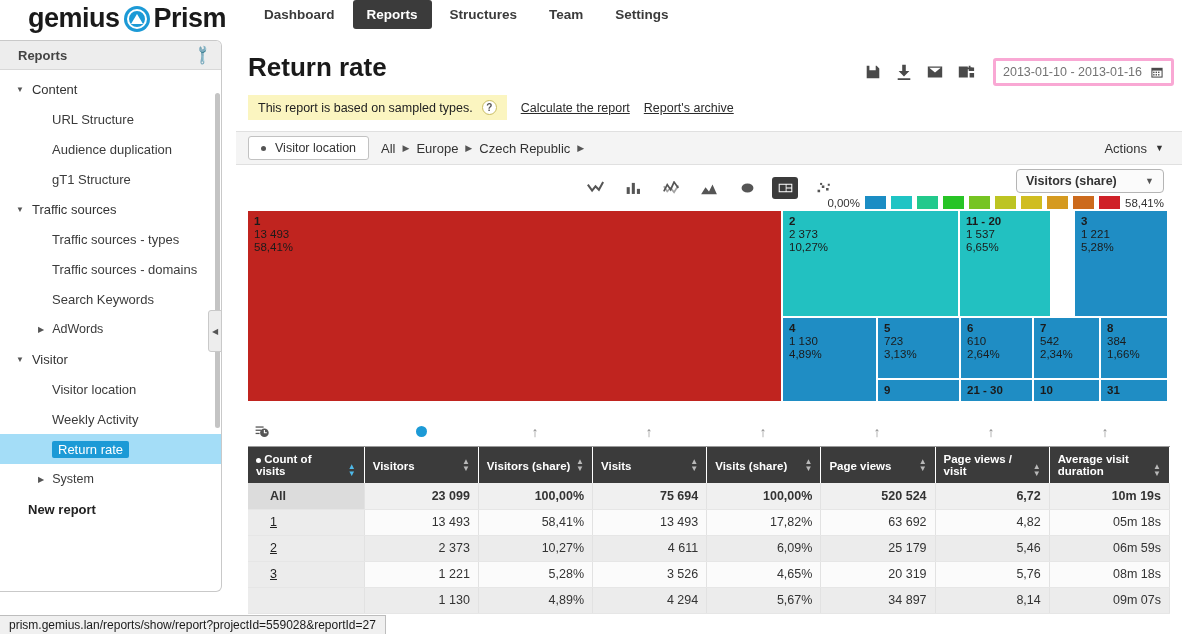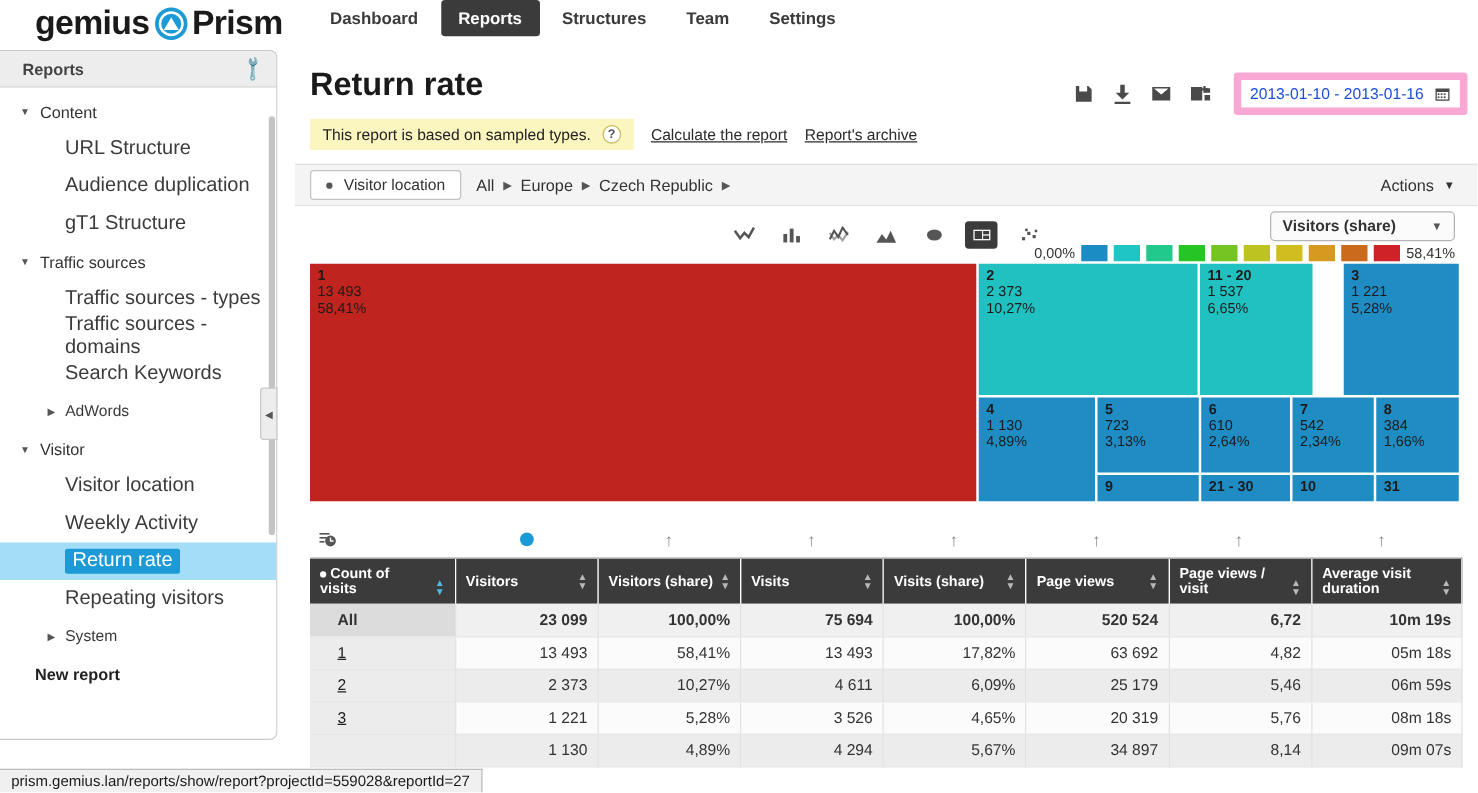--- a/index.html
+++ b/index.html
@@ -46,21 +46,21 @@
   }
   .side-head {
     background:#ededed; border-bottom:1px solid #d8d8d8;
     padding:6px 10px 6px 18px; font-weight:bold; font-size:13px; color:#444;
     display:flex; justify-content:space-between; align-items:center;
   }
   .wrench { color:#7d7d7d; font-size:14px; transform:rotate(45deg); }
   .side-list { padding-top:4px; }
   .s-row { display:flex; align-items:center; height:30px; padding-left:16px; cursor:pointer; }
   .s-row.group { font-size:13px; color:#333; }
-  .s-row.child { padding-left:52px; font-size:16px; color:#3b3b3b; }
+  .s-row.child { padding-left:52px; font-size:13px; color:#3b3b3b; }
   .s-row.sub { padding-left:38px; font-size:12.5px; color:#3b3b3b; }
   .s-row.newrep { font-weight:bold; color:#222; padding-left:28px; }
   .s-row.selected { background:#a4ddf7; }
   .s-row.selected .lbl { background:#1c9ad6; color:#fff; padding:1px 6px; border-radius:2px; }
   .caret-d { font-size:8px; color:#555; margin-right:8px; }
   .caret-r { font-size:8px; color:#555; margin-right:8px; }
   #sb-handle {
     position:absolute; left:208px; top:310px; width:14px; height:42px;
     background:#ededed; border:1px solid #c9c9c9; border-radius:3px 0 0 3px;
     font-size:8px; color:#555; display:flex; align-items:center; justify-content:center;
@@ -70,22 +70,22 @@
     background:#c4c4c4; border-radius:3px;
   }
 
   
   #main { position:absolute; left:236px; top:40px; right:0; bottom:0; }
   #title { font-size:26px; font-weight:bold; color:#1a1a1a; padding:12px 0 0 12px; }
 
   #hdr-icons { position:absolute; right:8px; top:18px; display:flex; align-items:center; gap:13px; }
   .hicon { width:18px; height:18px; color:#4a4a4a; }
   .daterange {
-    display:flex; align-items:center; gap:8px; border:6px solid #f9a8d4; border-radius:3px;
-    background:#fff; padding:4px 7px; font-size:12.5px; color:#1d4ed8; margin-left:5px;
+    display:flex; align-items:center; gap:8px; border:3px solid #f9a8d4; border-radius:3px;
+    background:#fff; padding:4px 7px; font-size:12.5px; color:#737373; margin-left:5px;
   }
 
   #noticerow { display:flex; align-items:center; gap:14px; padding:12px 0 0 12px; }
   #notice {
     background:#fbf5c0; padding:5px 10px; font-size:12.5px; color:#222;
     display:flex; align-items:center; gap:9px;
   }
   .qmark {
     width:15px; height:15px; border-radius:50%; border:1px solid #c9bd62;
     background:#fff; font-size:10px; color:#555; display:flex;
@@ -234,23 +234,20 @@
         <span class="lbl">Visitor</span>
       </div>
     <div class="s-row child">
         <span class="lbl">Visitor location</span>
       </div>
     <div class="s-row child">
         <span class="lbl">Weekly Activity</span>
       </div>
     <div class="s-row child selected">
         <span class="lbl">Return rate</span>
-      </div>
-    <div class="s-row child">
-        <span class="lbl">Repeating visitors</span>
       </div>
     <div class="s-row sub">
         <span class="caret-r">▶</span>
         <span class="lbl">System</span>
       </div>
     <div class="s-row newrep">
         <span class="lbl">New report</span>
       </div>
 
   </div>

